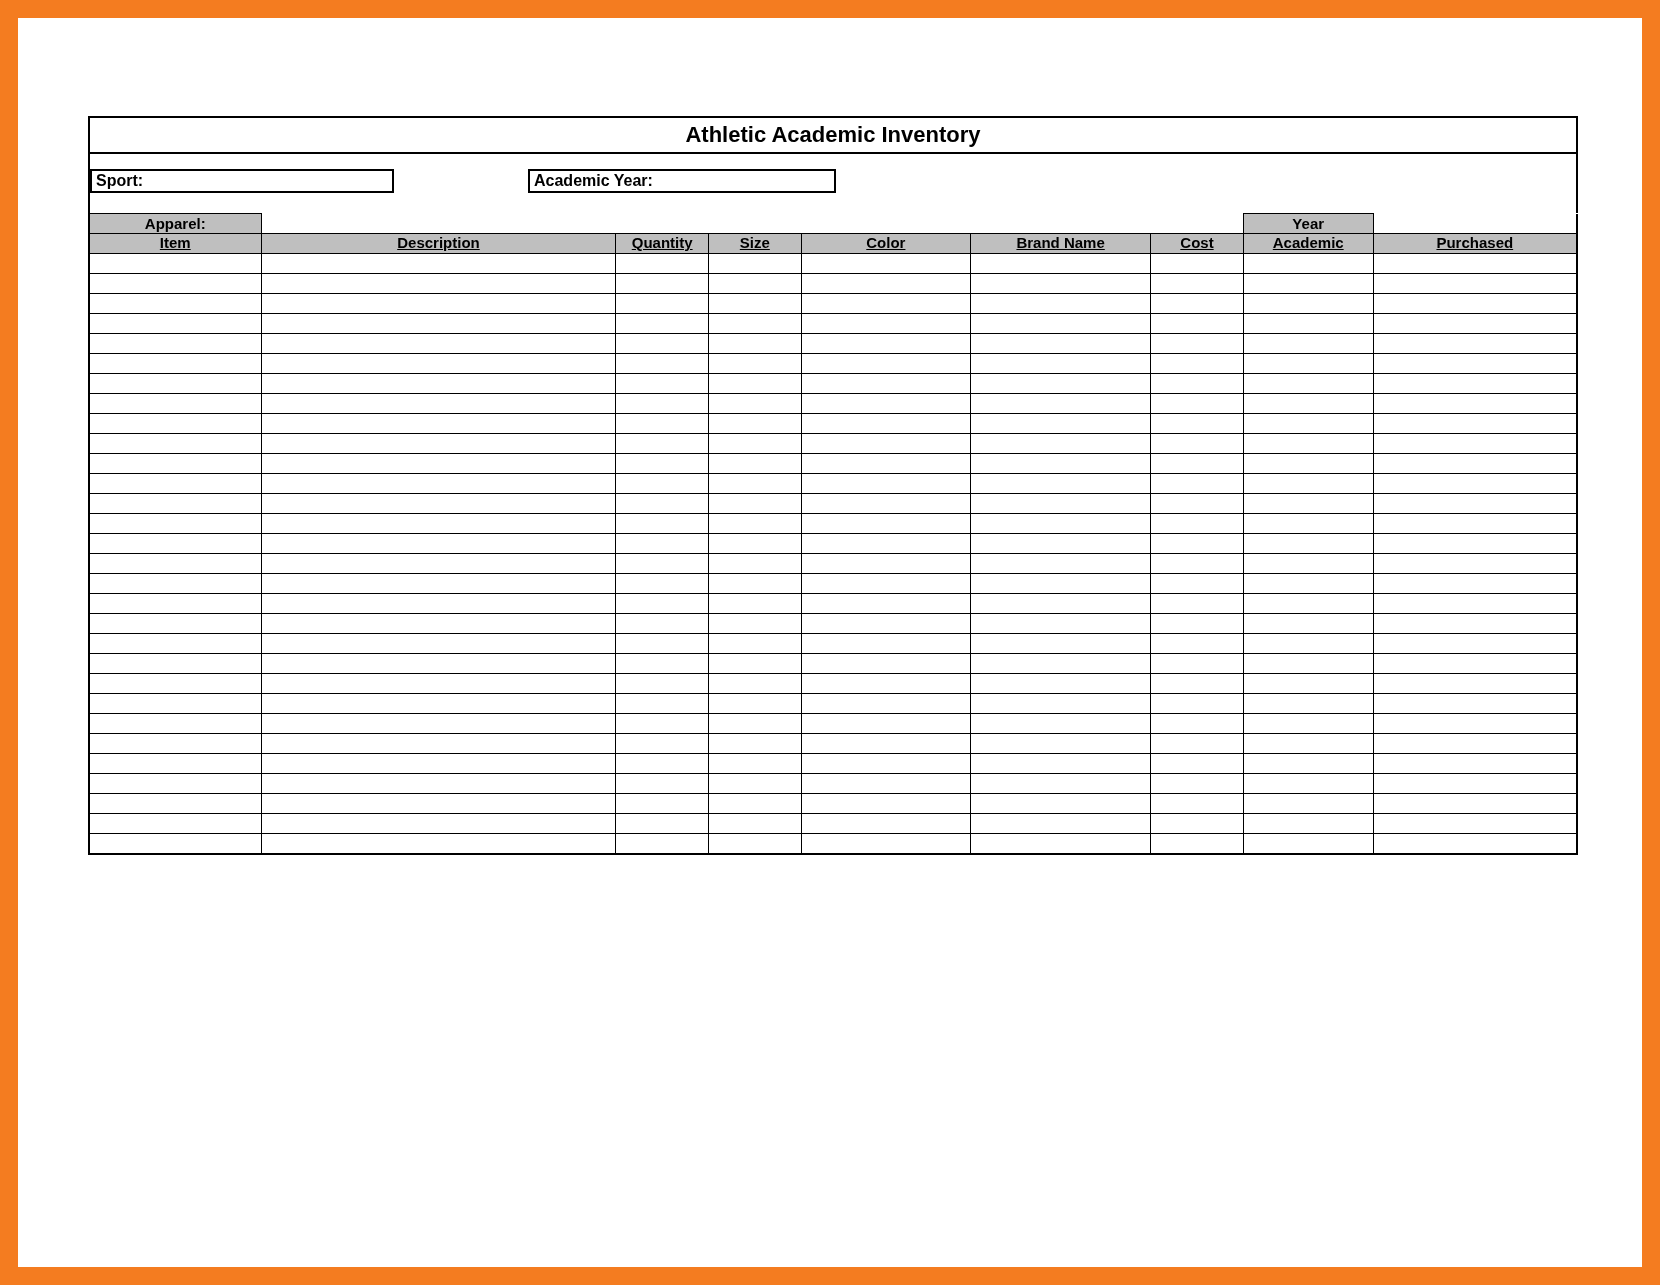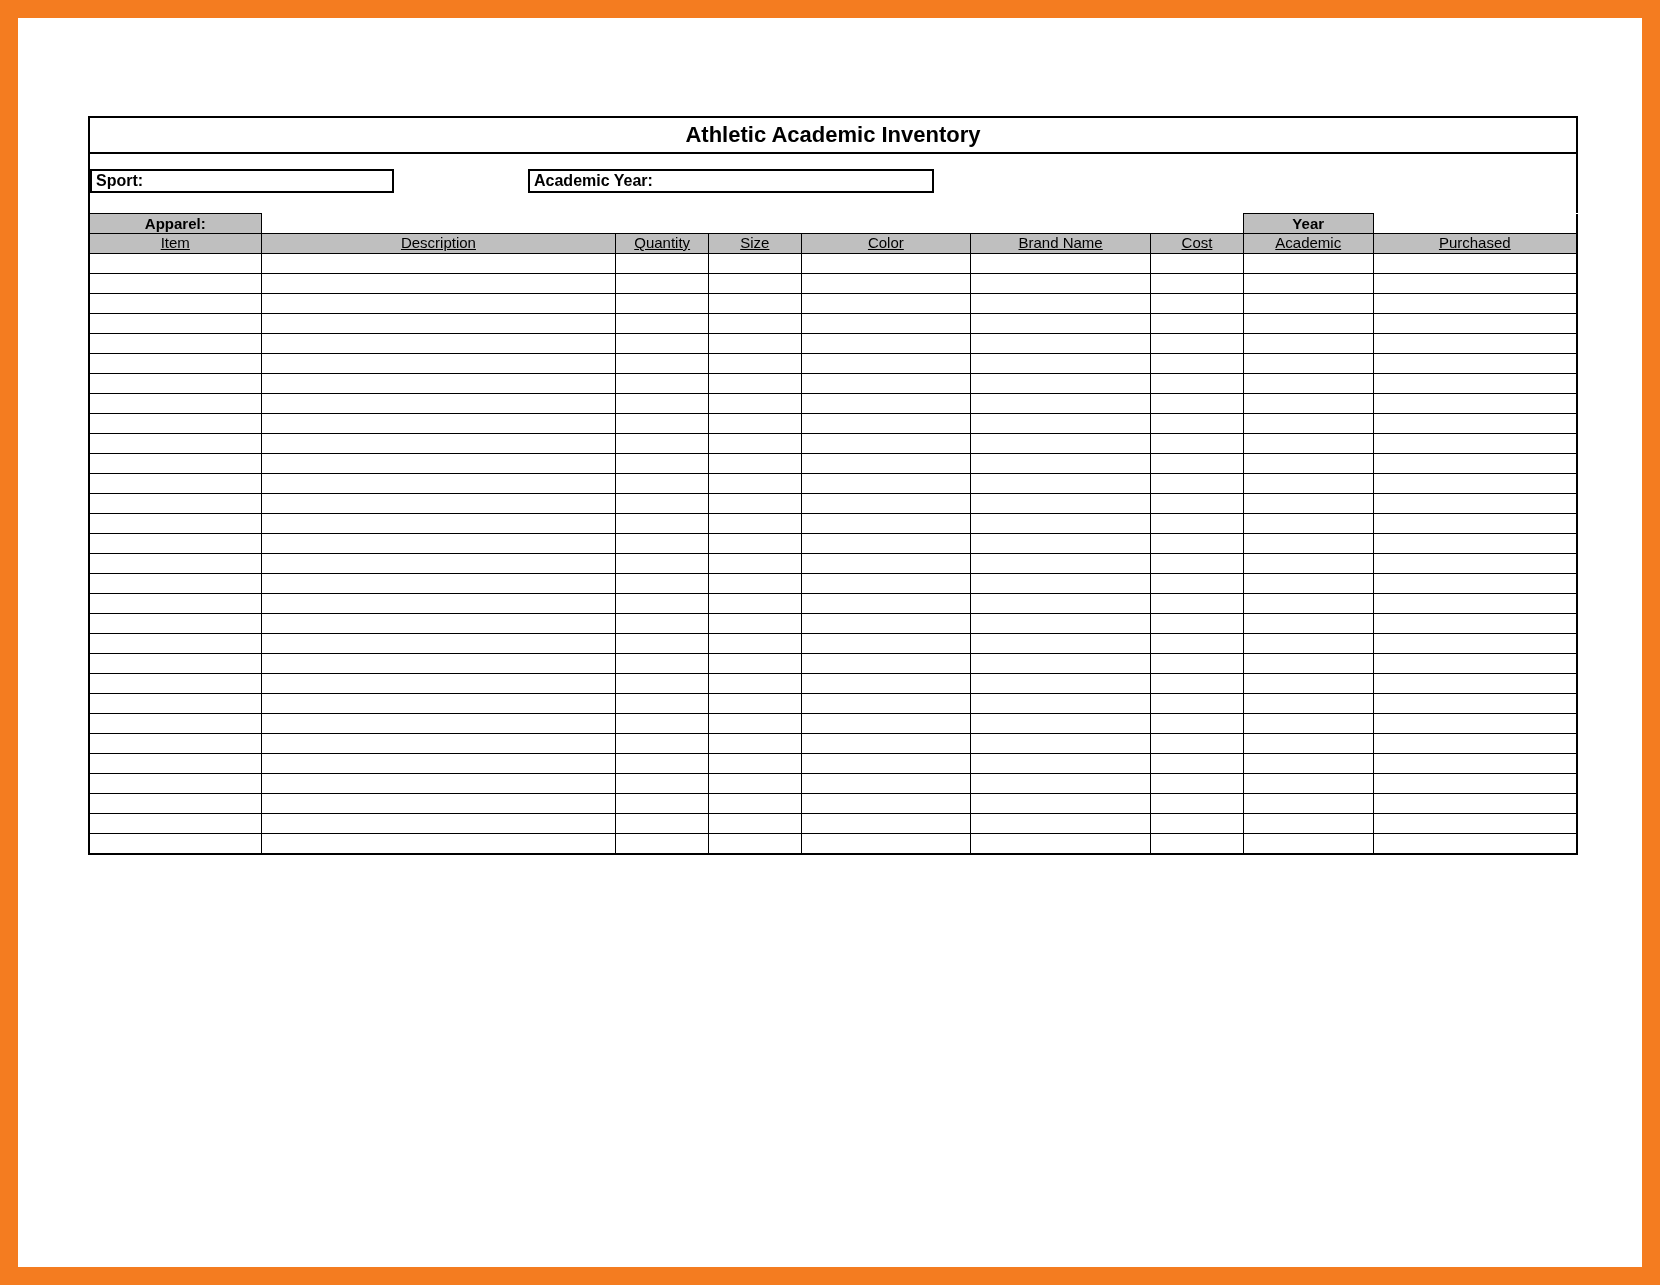--- a/index.html
+++ b/index.html
@@ -47,40 +47,40 @@
     height: 24px;
     font-size: 16px;
     font-weight: bold;
     padding: 0 4px;
     display: flex;
     align-items: center;
     margin-top: 15px;
   }
   .field-sport { width: 304px; margin-left: 0; }
   .field-gap   { width: 134px; border: none; }
-  .field-year  { width: 406px; text-align: right; }
+  .field-year  { width: 308px; text-align: right; }
   .spacer-row {
     border-left: 2px solid #000;
     border-right: 2px solid #000;
     height: 20px;
   }
   table.inv {
     border-collapse: collapse;
     width: 100%;
     table-layout: fixed;
   }
   table.inv th, table.inv td {
     border: 1px solid #000;
     padding: 0;
     height: 20px;
     font-size: 15px;
   }
   table.inv th {
     background: #bfbfbf;
-    font-weight: normal;
+    font-weight: bold;
     text-align: center;
     vertical-align: bottom;
     padding-bottom: 2px;
   }
   table.inv th.u { text-decoration: underline; }
   .section-label-row td {
     background: #bfbfbf;
     font-weight: bold;
     font-size: 15px;
     padding-left: 4px;

